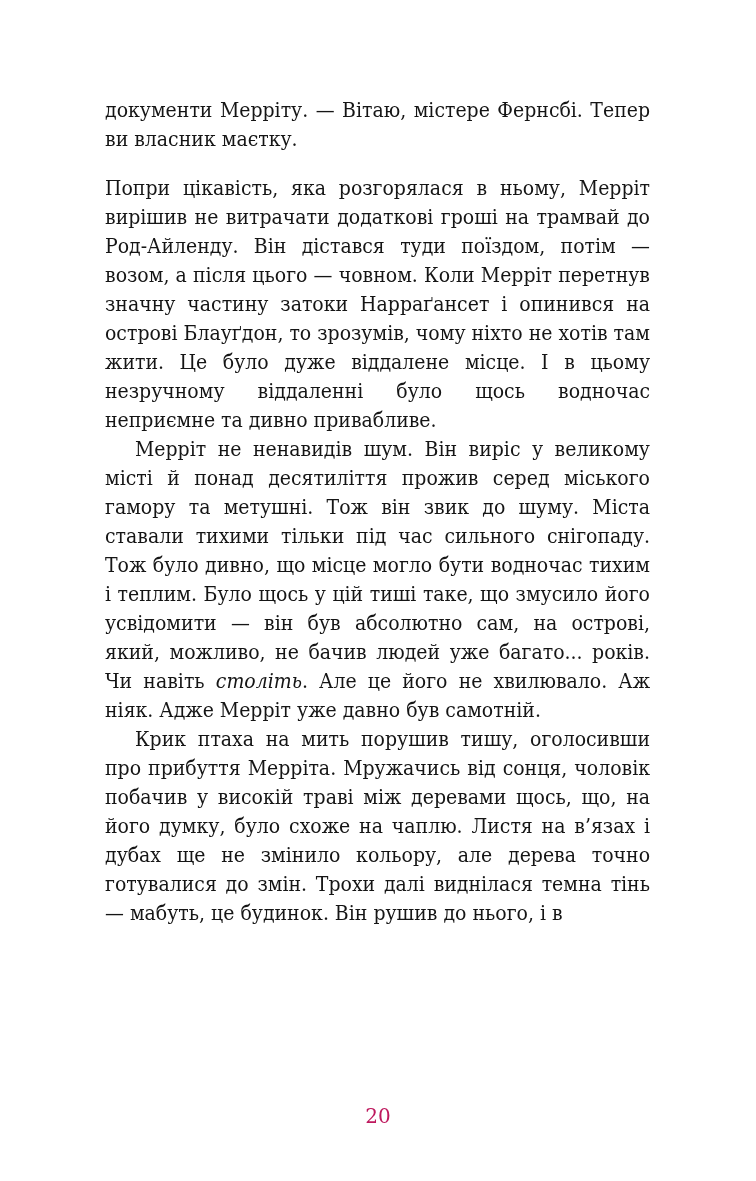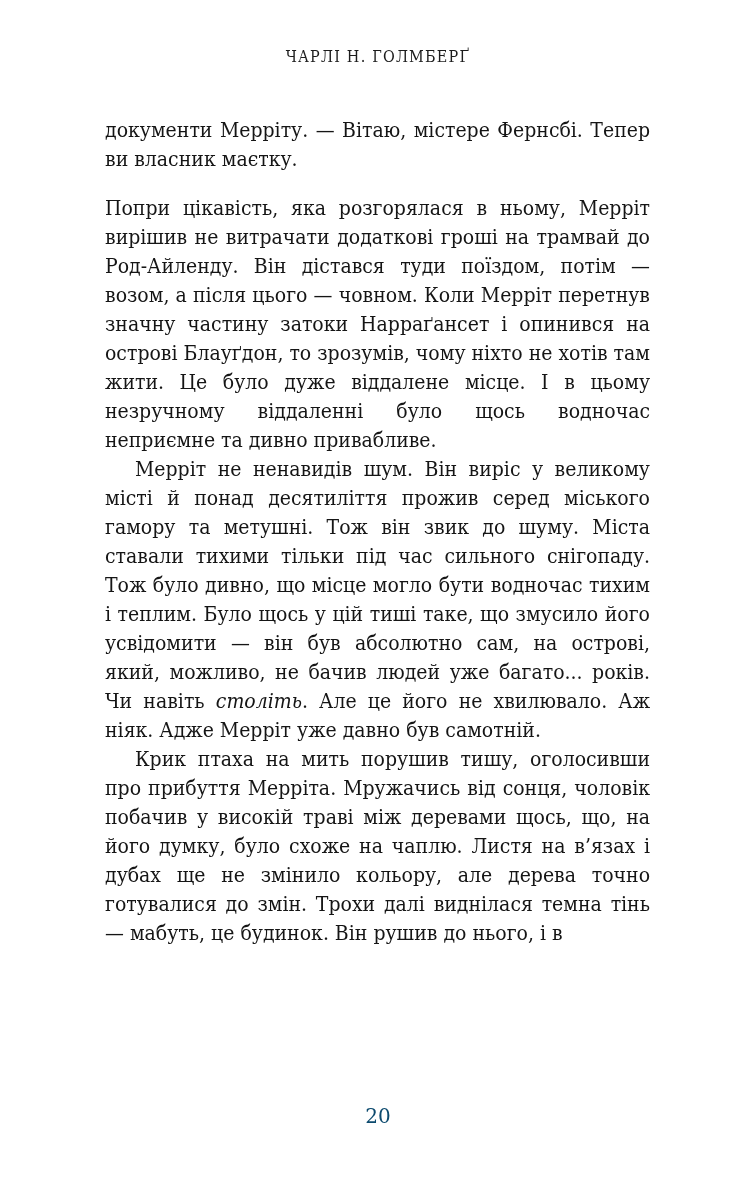--- a/index.html
+++ b/index.html
@@ -24,21 +24,21 @@
     width: 100%;
     text-align: center;
     font-size: 16px;
     letter-spacing: 1.2px;
     font-stretch: semi-condensed;
     color: #1c1c1c;
     white-space: nowrap;
   }
   .text-block {
     position: absolute;
-    top: 116px;
+    top: 96px;
     left: 105px;
     width: 545px;
     font-size: 21px;
     line-height: 29px;
     font-stretch: semi-condensed;
     text-align: justify;
     hyphens: none;
     color: #151515;
   }
   .text-block p {
@@ -54,29 +54,28 @@
   }
   .text-block em {
   }
   .page-number {
     position: absolute;
     top: 1104px;
     left: 0;
     width: 100%;
     text-align: center;
     font-size: 20px;
-    color: #0c4a6e;
+    color: #be185d;
   }
 </style>
 </head>
 <body>
 
 <div class="page">
 
-  <div class="running-head">ЧАРЛІ Н. ГОЛМБЕРҐ</div>
 
   <div class="text-block">
 
     <p class="no-indent">документи Мерріту. — Вітаю, містере Фернсбі. Тепер ви власник маєтку.</p>
 
     <p class="no-indent scene-break">Попри цікавість, яка розгорялася в ньому, Мерріт вирішив не витрачати додаткові гроші на трамвай до Род-Айленду. Він дістався туди поїздом, потім — возом, а після цього — човном. Коли Мерріт перетнув значну частину затоки Нарраґансет і опинився на острові Блауґдон, то зрозумів, чому ніхто не хотів там жити. Це було дуже віддалене місце. І в цьому незручному віддаленні було щось водночас неприємне та дивно привабливе.</p>
 
 
 
     <p><span>Мерріт не ненавидів шум. Він виріс у великому місті й понад десятиліття прожив серед міського гамору та метушні. Тож він звик до шуму. Міста ставали тихими тільки під час сильного снігопаду. Тож було дивно, що місце могло бути водночас тихим і теплим. Було щось у цій тиші таке, що змусило його усвідомити — він був абсолютно сам, на острові, який, можливо, не бачив людей уже багато... років. Чи навіть </span><em>століть</em><span>. Але це його не хвилювало. Аж ніяк. Адже Мерріт уже давно був самотній.</span></p>

